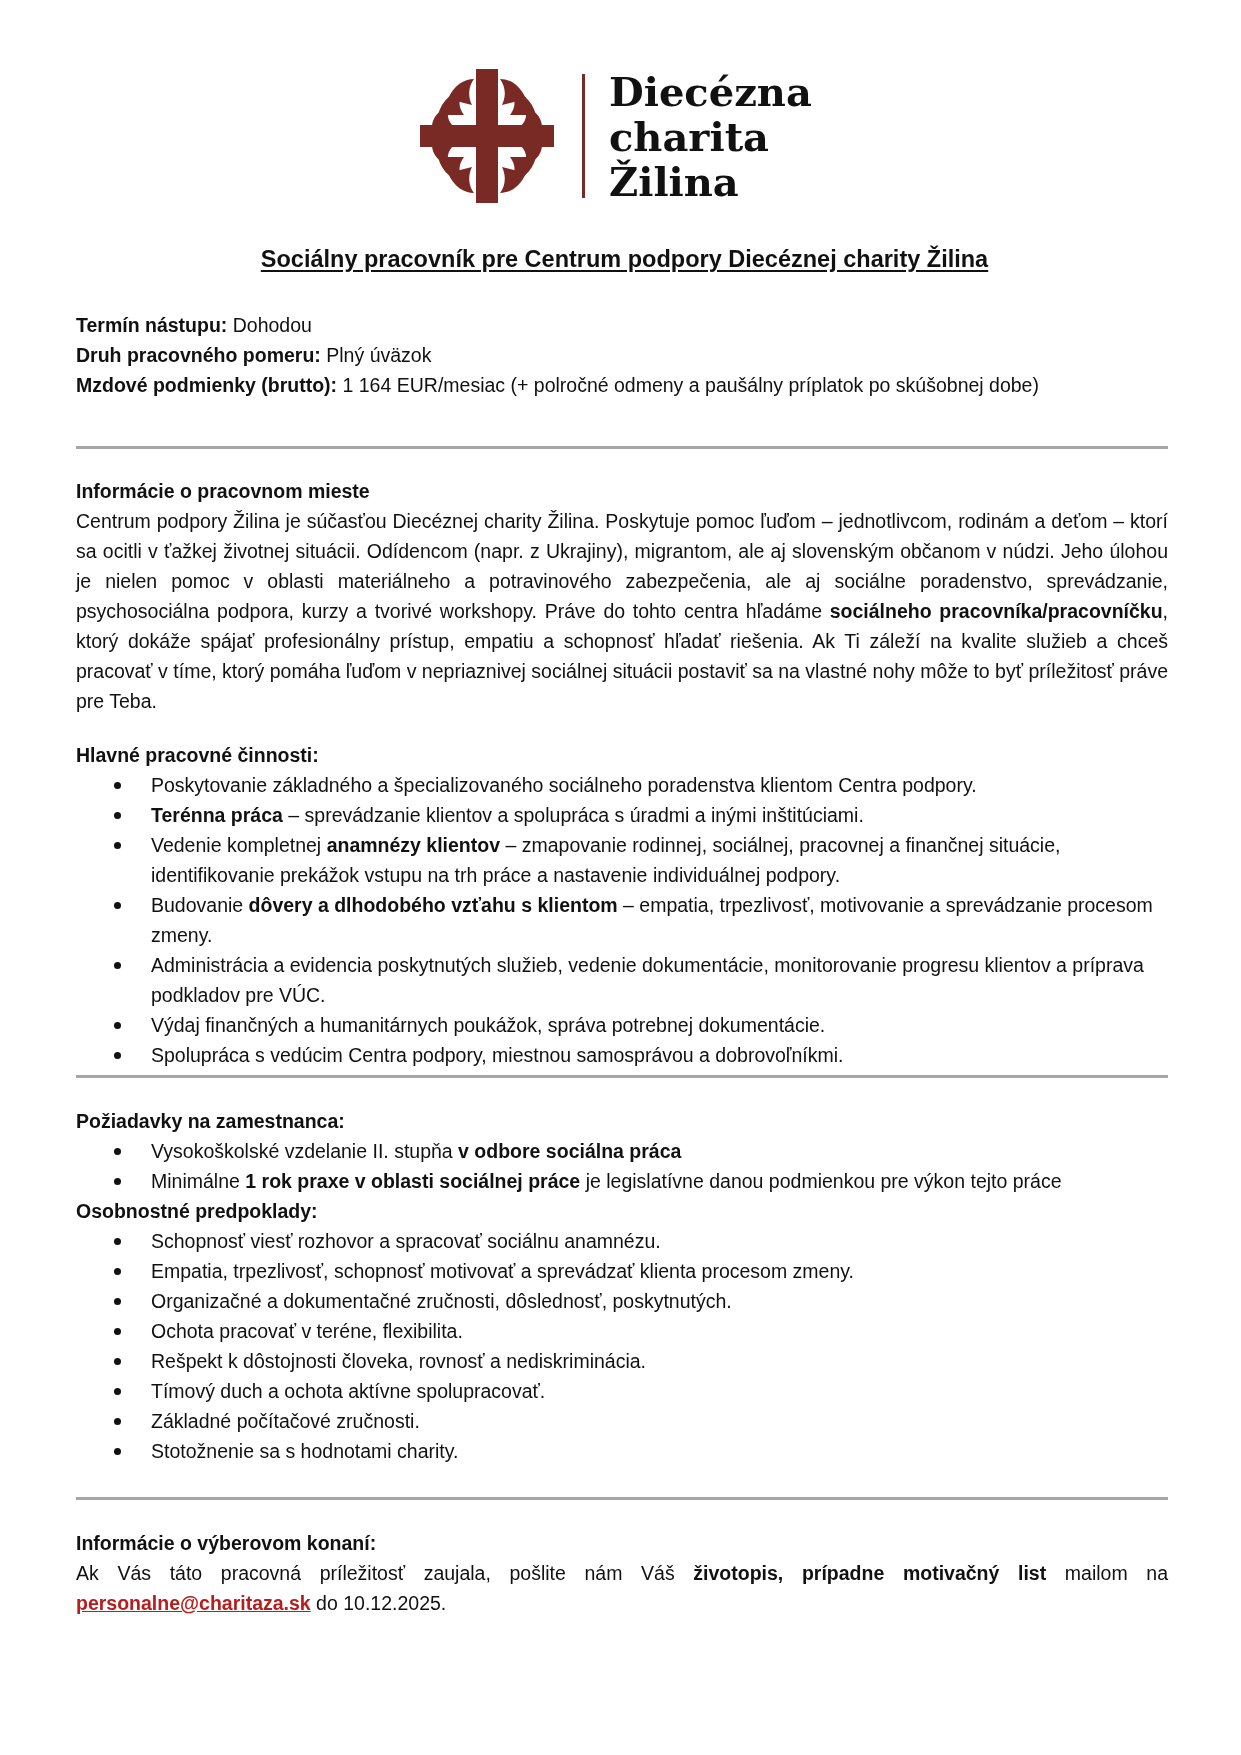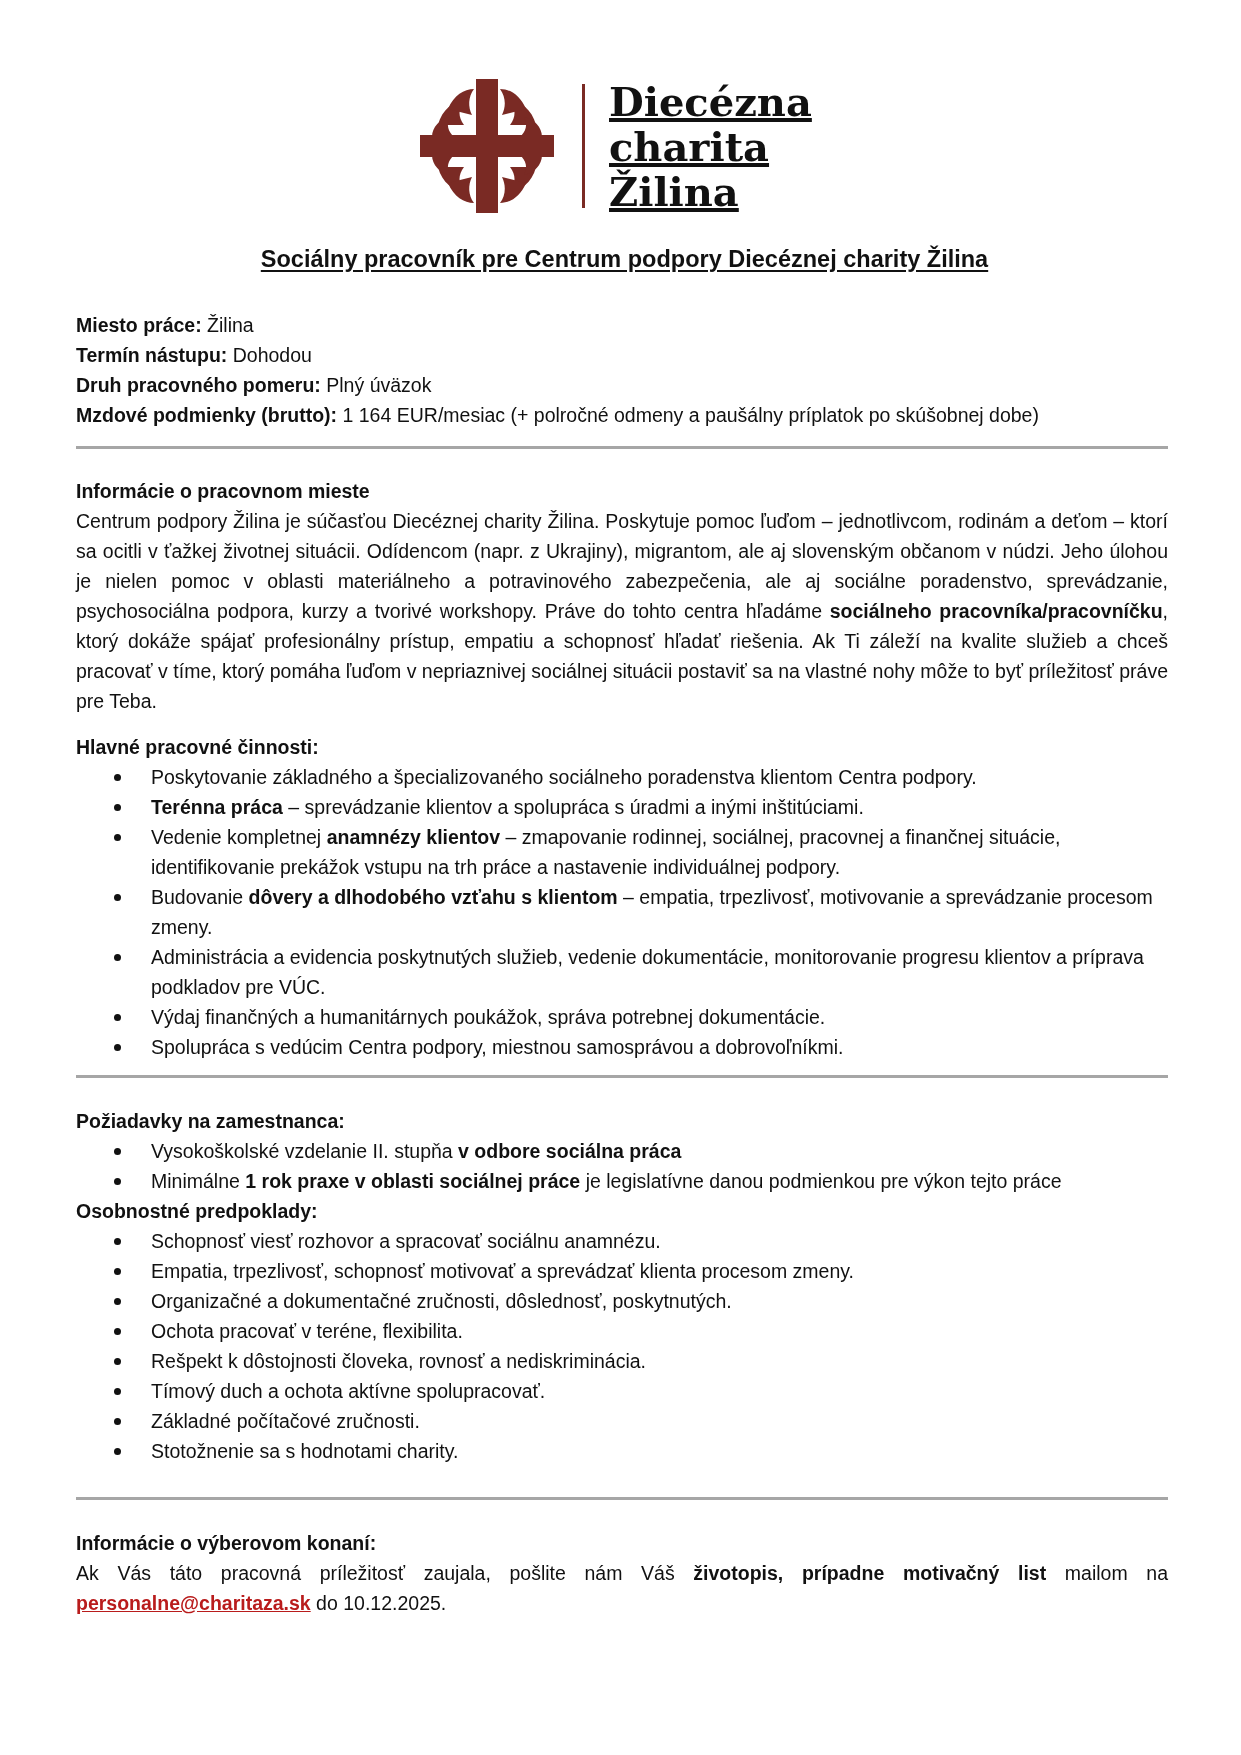--- a/index.html
+++ b/index.html
@@ -1,19 +1,19 @@
 <!DOCTYPE html>
 <html><head>
   <meta charset="utf-8">
   <style>
     html, body { margin:0; padding:0; background:#ffffff; }
     body { width:1241px; height:1755px; position:relative; overflow:hidden;
            font-family:"Liberation Sans", "DejaVu Sans", sans-serif; color:#111; }
     .page { position:absolute; left:0; top:0; width:1241px; height:1755px; }
-    .logo { position:absolute; left:420px; top:76px; width:400px; height:140px; display:flex; align-items:center;text-decoration:underline; }
+    .logo { position:absolute; left:420px; top:66px; width:400px; height:140px; display:flex; align-items:center; }
     .logo-mark { width:134px; height:134px; position:relative; }
     .logo-divider { width:3px; height:124px; background:#7a2a24; margin-left:28px; margin-right:24px; }
     .logo-text { font-family:"DejaVu Serif", "Liberation Serif", serif; font-weight:bold; font-size:40px; line-height:45px; color:#111; }
     .logo-text div { white-space:nowrap; }
 
     .title { position:absolute; left:4px; width:1241px; top:246px; text-align:center; font-weight:bold; font-size:23.5px; text-decoration:underline; text-underline-offset:3px; }
 
     .content { position:absolute; left:76px; width:1092px; font-size:19.5px; line-height:30px; }
     .b { font-weight:bold; }
     .kv { position:absolute; left:76px; top:310px; font-size:19.5px; line-height:30px; }
@@ -62,33 +62,32 @@
     <div class="logo-text">
       <div>Diecézna</div>
       <div>charita</div>
       <div>Žilina</div>
     </div>
   </div>
 
   <div class="title">Sociálny pracovník pre Centrum podpory Diecéznej charity Žilina</div>
 
   <div class="kv">
-    <div><span class="b">Miesto práce:</span><span> Žilina</span></div>
     <div><span class="b">Termín nástupu:</span><span> Dohodou</span></div>
     <div><span class="b">Druh pracovného pomeru:</span><span> Plný úväzok</span></div>
     <div><span class="b">Mzdové podmienky (brutto):</span><span> 1 164 EUR/mesiac (+ polročné odmeny a paušálny príplatok po skúšobnej dobe)</span></div>
   </div>
 
   <hr class="rule" style="top:446px;">
 
   <div class="content" style="top:476px;">
     <div class="sec-head">Informácie o pracovnom mieste</div>
     <div class="para"><span>Centrum podpory Žilina je súčasťou Diecéznej charity Žilina. Poskytuje pomoc ľuďom – jednotlivcom, rodinám a deťom – ktorí sa ocitli v ťažkej životnej situácii. Odídencom (napr. z Ukrajiny), migrantom, ale aj slovenským občanom v núdzi. Jeho úlohou je nielen pomoc v oblasti materiálneho a potravinového zabezpečenia, ale aj sociálne poradenstvo, sprevádzanie, psychosociálna podpora, kurzy a tvorivé workshopy. Práve do tohto centra hľadáme </span><span class="b">sociálneho pracovníka/pracovníčku</span><span>, ktorý dokáže spájať profesionálny prístup, empatiu a schopnosť hľadať riešenia. Ak Ti záleží na kvalite služieb a chceš pracovať v tíme, ktorý pomáha ľuďom v nepriaznivej sociálnej situácii postaviť sa na vlastné nohy môže to byť príležitosť práve pre Teba.</span></div>
 
-    <div class="sec-head" style="margin-top:16px;">Hlavné pracovné činnosti:</div>
+    <div class="sec-head" style="margin-top:24px;">Hlavné pracovné činnosti:</div>
     <ul class="bul">
       <li><span class="dot"></span><span>Poskytovanie základného a špecializovaného sociálneho poradenstva klientom Centra podpory.</span></li>
       <li><span class="dot"></span><span class="b">Terénna práca</span><span> – sprevádzanie klientov a spolupráca s úradmi a inými inštitúciami.</span></li>
       <li><span class="dot"></span><span>Vedenie kompletnej </span><span class="b">anamnézy klientov</span><span> – zmapovanie rodinnej, sociálnej, pracovnej a finančnej situácie, identifikovanie prekážok vstupu na trh práce a nastavenie individuálnej podpory.</span></li>
       <li><span class="dot"></span><span>Budovanie </span><span class="b">dôvery a dlhodobého vzťahu s klientom</span><span> – empatia, trpezlivosť, motivovanie a sprevádzanie procesom zmeny.</span></li>
       <li><span class="dot"></span><span>Administrácia a evidencia poskytnutých služieb, vedenie dokumentácie, monitorovanie progresu klientov a príprava podkladov pre VÚC.</span></li>
       <li><span class="dot"></span><span>Výdaj finančných a humanitárnych poukážok, správa potrebnej dokumentácie.</span></li>
       <li><span class="dot"></span><span>Spolupráca s vedúcim Centra podpory, miestnou samosprávou a dobrovoľníkmi.</span></li>
     </ul>
   </div>

